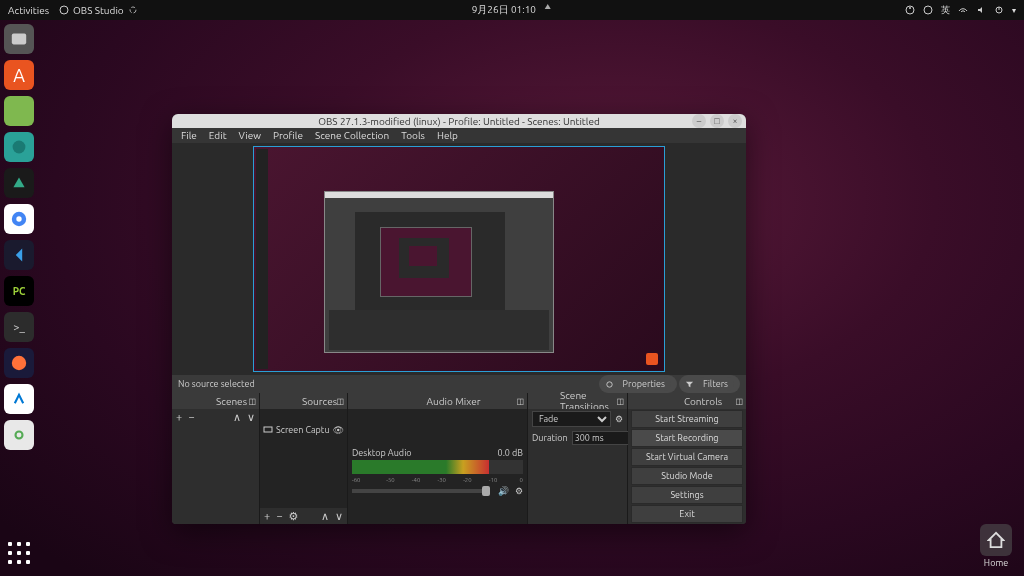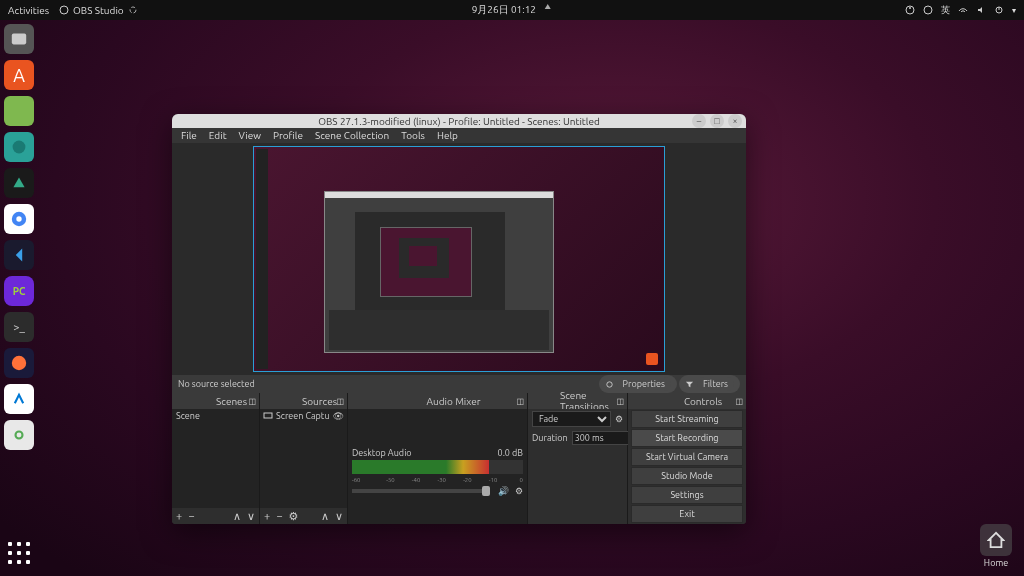--- a/index.html
+++ b/index.html
@@ -30,21 +30,21 @@
 .info-row { height:18px; background:#3a3a3a; display:flex; align-items:center; font-size:9px; color:#ccc; padding:0 6px; gap:8px;}
 .info-row .btns { margin-left:auto; display:flex; gap:2px;}
 .info-row .btns span { background:#4a4a4a; padding:2px 6px; border-radius:9px; display:flex; align-items:center; gap:3px;}
 .panels { flex:1; display:flex; background:#2e2e2e;}
 .panel { display:flex; flex-direction:column; border-right:1px solid #1a1a1a;}
 .panel-h { height:16px; background:#3a3a3a; font-size:10px; color:#ccc; display:flex; align-items:center; justify-content:center; position:relative;padding-left:32px;}
 .panel-h .pop { position:absolute; right:3px; font-size:8px;}
 .panel-body { flex:1; background:#232323; position:relative; font-size:9px; color:#ccc;}
 .panel-foot { height:16px; background:#2e2e2e; display:flex; align-items:center; gap:6px; padding:0 4px; font-size:11px; color:#ccc;}
 .scenes { width:88px;} .sources { width:88px;} .mixer { width:180px;} .trans { width:100px;} .ctrl { flex:1;}
-.sources .item { display:flex; align-items:center; gap:3px; padding:2px 3px;}
+.sources .item { display:flex; align-items:center; gap:3px; padding:16px 3px;}
 .mixer .track { padding:2px 4px;}
 .mixer .meter { height:14px; background:linear-gradient(90deg,#2a7a2a 0%,#2a7a2a 55%,#c8a020 65%,#c83030 80%,#333 80%,#333 100%); margin:2px 0; position:relative;}
 .mixer .ticks { height:8px; position:relative; font-size:6px; color:#888;}
 .trans .row { display:flex; align-items:center; font-size:9px; color:#ccc; padding:2px 4px; gap:4px;}
 .trans select, .trans input { background:#1a1a1a; color:#ccc; border:1px solid #444; font-size:9px; padding:1px 2px; flex:1;}
 .ctrl .cbtn { background:#3f3f3f; color:#ddd; font-size:9px; text-align:center; padding:3px 0; margin:1px 3px; border:1px solid #2a2a2a; cursor:pointer;}
 .ctrl .cbtn.hover { background:#4a4a4a;}
 
 .home { position:absolute; right:12px; bottom:8px; text-align:center; color:#ddd; font-size:9px;}
 .home .hb { width:32px; height:32px; background:rgba(80,80,80,.6); border-radius:6px; display:flex; align-items:center; justify-content:center; margin-bottom:2px;}
@@ -59,21 +59,21 @@
       <svg viewBox="0 0 10 10">
           <circle cx="5" cy="5" r="4" fill="none" stroke="#ccc"></circle>
         </svg>
       <span>OBS Studio</span>
       <svg viewBox="0 0 10 10">
           <circle cx="5" cy="5" r="3" fill="none" stroke="#aaa" stroke-dasharray="4 2"></circle>
         </svg>
     </span>
   </div>
   <div class="center">
-    <span>9月26日 01:12</span>
+    <span>9月26日 01:10</span>
     <svg viewBox="0 0 10 10" style="margin-left:4px;">
         <path d="M5 1l3 5H2z" fill="#aaa"></path>
       </svg>
   </div>
   <div class="right">
     <svg viewBox="0 0 10 10">
         <circle cx="5" cy="5" r="4" fill="none" stroke="#ccc"></circle>
         <circle cx="5" cy="3" r="1" fill="#ccc"></circle>
       </svg>
     <svg viewBox="0 0 10 10">
@@ -118,21 +118,21 @@
       <svg width="18" height="18" viewBox="0 0 10 10">
         <circle cx="5" cy="5" r="4" fill="#4285f4"></circle>
         <circle cx="5" cy="5" r="1.5" fill="#fff"></circle>
       </svg>
     </div>
   <div class="di" style="background:#1a1a2e;">
       <svg width="16" height="16" viewBox="0 0 10 10">
         <path d="M7 1L3 5l4 4V1z" fill="#3a9fe8"></path>
       </svg>
     </div>
-  <div class="di" style="background:#6d28d9;border-radius:8px;">
+  <div class="di" style="background:#000000;">
       <span style="color:#9fd43a;font-size:10px;font-weight:bold;">PC</span>
     </div>
   <div class="di" style="background:#2c2c2c;">
       <span style="color:#ccc;font-size:11px;">&gt;_</span>
     </div>
   <div class="di" style="background:#1a1a3a;">
       <svg width="18" height="18" viewBox="0 0 10 10">
         <circle cx="5" cy="5" r="4" fill="#ff7139"></circle>
       </svg>
     </div>
@@ -211,23 +211,20 @@
           <span>Filters</span>
         </span>
     </div>
   </div>
   <div class="panels">
 
     <div class="panel scenes">
       <div class="panel-h">
           <span>Scenes</span>
           <span class="pop">◫</span>
-        </div>
-      <div class="panel-body">
-          <div style="padding:2px 4px;">Scene</div>
         </div>
       <div class="panel-foot">
         <span>+</span>
         <span>−</span>
         <span style="flex:1"></span>
         <span>∧</span>
         <span>∨</span>
       </div>
     </div>
 

